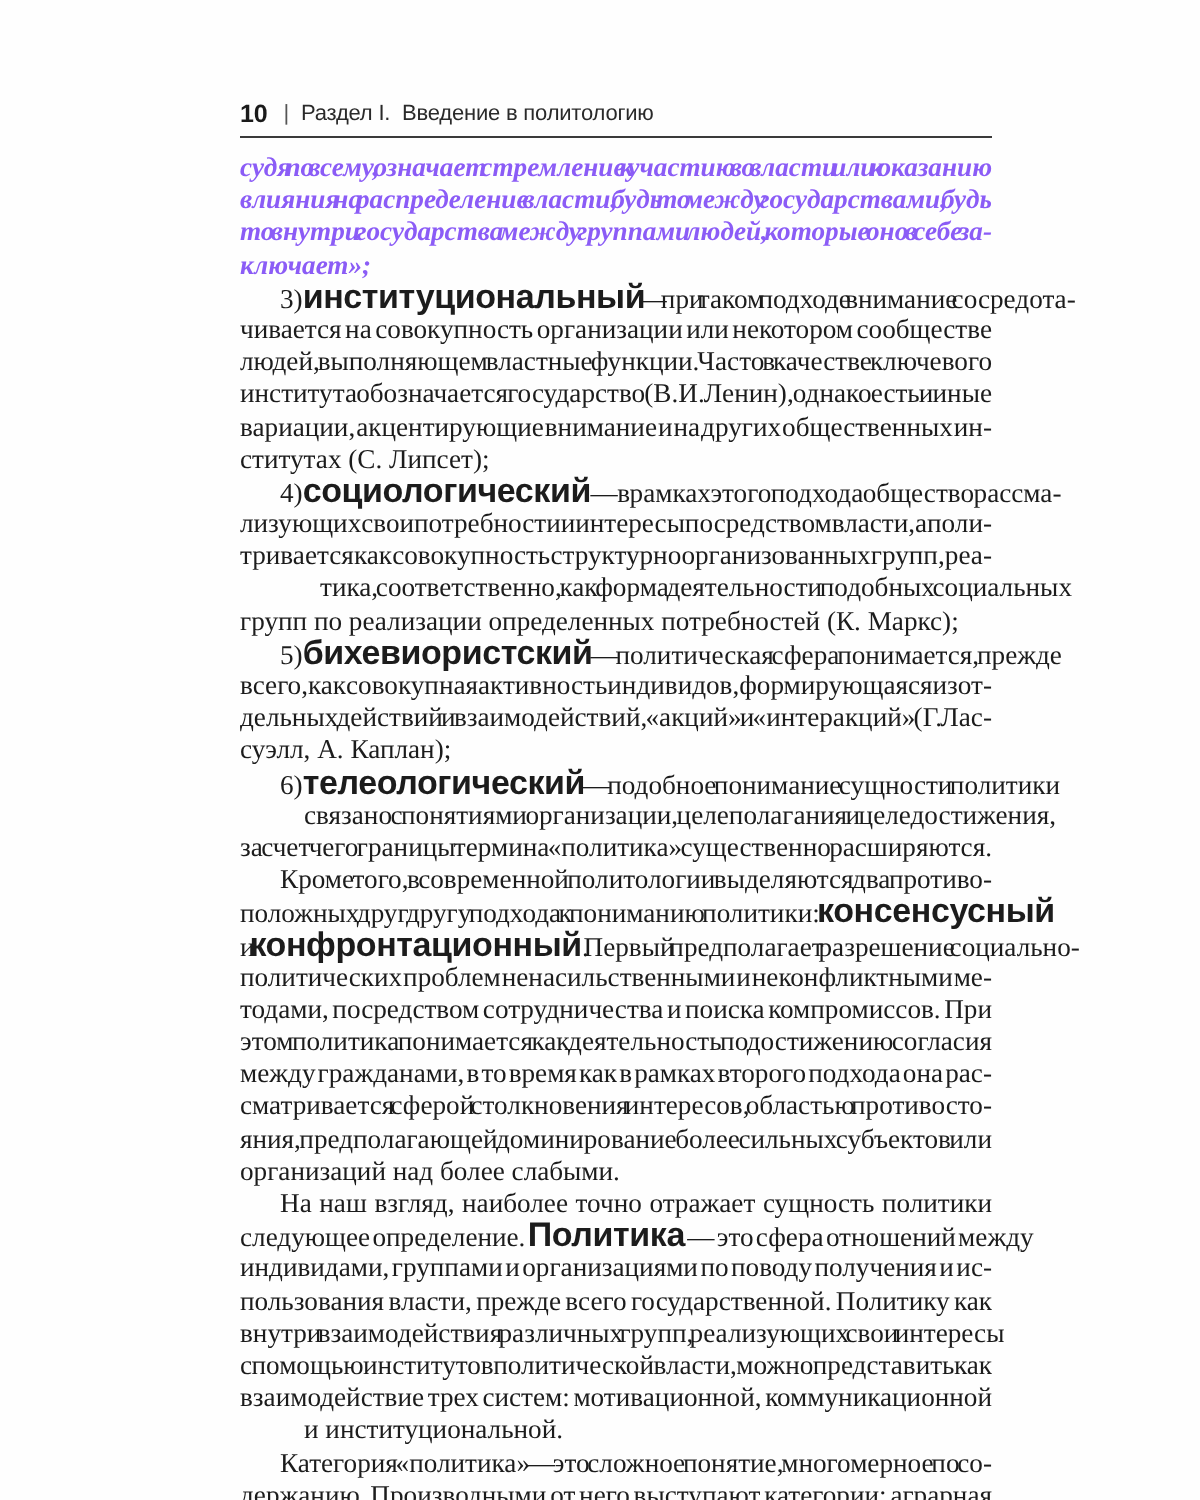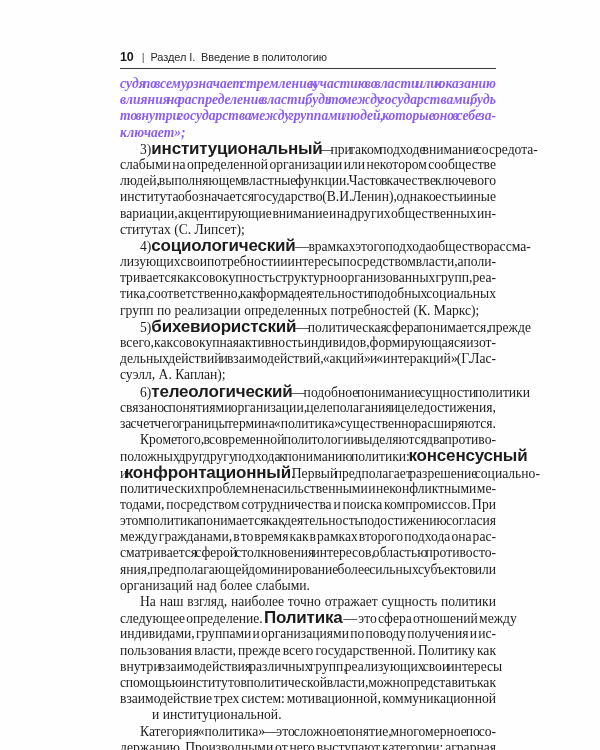--- a/index.html
+++ b/index.html
@@ -95,45 +95,45 @@
 
     <div>
       <span class="line italic" style="white-space: nowrap; word-spacing: 0px;"><span style="white-space: nowrap; word-spacing: -6.35085px;">судя по всему, означает стремление к участию во власти или к оказанию</span></span>
       <span class="line italic" style="white-space: nowrap; word-spacing: 0px;"><span style="white-space: nowrap; word-spacing: -6.44141px;">влияния на распределение власти, будь то между государствами, будь</span></span>
       <span class="line italic" style="white-space: nowrap; word-spacing: 0px;"><span style="white-space: nowrap; word-spacing: -5.1875px;">то внутри государства между группами людей, которые оно в себе за-</span></span>
       <span class="line italic last" style="white-space: nowrap; word-spacing: 0px;"><span style="white-space: nowrap;">ключает»;</span></span>
     </div>
 
     <div>
       <span class="line indent" style="white-space: nowrap; word-spacing: 0px;"><span style="white-space: nowrap; word-spacing: -6.27083px;"><span>3)</span>&nbsp;<b class="term">институциональный</b><span> — при таком подходе внимание сосредота-</span></span></span>
-      <span class="line" style="white-space: nowrap; word-spacing: 0px;"><span style="white-space: nowrap; word-spacing: -2px;">слабыми на определенной организации или некотором сообществе</span></span>
+      <span class="line" style="white-space: nowrap; word-spacing: 0px;"><span style="white-space: nowrap; word-spacing: -2px;">чивается на совокупность организации или некотором сообществе</span></span>
       <span class="line" style="white-space: nowrap; word-spacing: 0px;"><span style="white-space: nowrap; word-spacing: -4.41295px;">людей, выполняющем властные функции. Часто в качестве ключевого</span></span>
       <span class="line" style="white-space: nowrap; word-spacing: 0px;"><span style="white-space: nowrap; word-spacing: -3.83008px;">института обозначается государство (В.И. Ленин), однако есть и иные</span></span>
       <span class="line" style="white-space: nowrap; word-spacing: 0px;"><span style="white-space: nowrap; word-spacing: -2.89955px;">вариации, акцентирующие внимание и на других общественных ин-</span></span>
       <span class="line last" style="white-space: nowrap; word-spacing: 0px;"><span style="white-space: nowrap;">ститутах (С. Липсет);</span></span>
     </div>
 
     <div>
       <span class="line indent" style="white-space: nowrap; word-spacing: 0px;"><span style="white-space: nowrap; word-spacing: -3.64286px;"><span>4)</span>&nbsp;<b class="term">социологический</b><span> — в рамках этого подхода общество рассма-</span></span></span>
       <span class="line" style="white-space: nowrap; word-spacing: 0px;"><span style="white-space: nowrap; word-spacing: -3.43359px;">лизующих свои потребности и интересы посредством власти, а поли-</span></span>
       <span class="line" style="white-space: nowrap; word-spacing: 0px;"><span style="white-space: nowrap; word-spacing: -3.30469px;">тривается как совокупность структурно организованных групп, реа-</span></span>
-      <span class="line" style="white-space: nowrap; word-spacing: 0px;"><span style="white-space: nowrap; word-spacing: -4.53906px;">тика, соответственно, как форма деятельности подобных социальных</span></span>
+      <span class="line" style="white-space: nowrap; word-spacing: 0px; margin-left: 40px;"><span style="white-space: nowrap; word-spacing: -4.53906px;">тика, соответственно, как форма деятельности подобных социальных</span></span>
       <span class="line last" style="white-space: nowrap; word-spacing: 0px;"><span style="white-space: nowrap;">групп по реализации определенных потребностей (К. Маркс);</span></span>
     </div>
 
     <div>
       <span class="line indent" style="white-space: nowrap; word-spacing: 0px;"><span style="white-space: nowrap; word-spacing: -4.47187px;"><span>5)</span>&nbsp;<b class="term">бихевиористский</b><span> — политическая сфера понимается, прежде</span></span></span>
       <span class="line" style="white-space: nowrap; word-spacing: 0px;"><span style="white-space: nowrap; word-spacing: -3.41295px;">всего, как совокупная активность индивидов, формирующаяся из от-</span></span>
       <span class="line" style="white-space: nowrap; word-spacing: 0px;"><span style="white-space: nowrap; word-spacing: -4.27734px;">дельных действий и взаимодействий, «акций» и «интеракций» (Г. Лас-</span></span>
       <span class="line last" style="white-space: nowrap; word-spacing: 0px;"><span style="white-space: nowrap;">суэлл, А. Каплан);</span></span>
     </div>
 
     <div>
       <span class="line indent" style="white-space: nowrap; word-spacing: 0px;"><span style="white-space: nowrap; word-spacing: -4.66563px;"><span>6)</span>&nbsp;<b class="term">телеологический</b><span> — подобное понимание сущности политики</span></span></span>
-      <span class="line" style="white-space: nowrap; word-spacing: 0px;"><span style="white-space: nowrap; word-spacing: -4.16146px;">связано с понятиями организации, целеполагания и целедостижения,</span></span>
+      <span class="line" style="white-space: nowrap; word-spacing: 0px;"><span style="white-space: nowrap; word-spacing: -4.16146px; margin-left: 32px;">связано с понятиями организации, целеполагания и целедостижения,</span></span>
       <span class="line" style="white-space: nowrap; word-spacing: 0px;"><span style="white-space: nowrap; word-spacing: -4.22768px;">за счет чего границы термина «политика» существенно расширяются.</span></span>
     </div>
 
     <div>
       <span class="line indent" style="white-space: nowrap; word-spacing: 0px;"><span style="white-space: nowrap; word-spacing: -4.1808px;">Кроме того, в современной политологии выделяются два противо-</span></span>
       <span class="line" style="white-space: nowrap; word-spacing: 0px;"><span style="white-space: nowrap; word-spacing: -4.73214px;"><span>положных друг другу подхода к пониманию политики: </span><b class="term">консенсусный</b></span></span>
       <span class="line" style="white-space: nowrap; word-spacing: 0px;"><span style="white-space: nowrap; word-spacing: -5.96875px;"><span>и </span><b class="term">конфронтационный</b><span>. Первый предполагает разрешение социально-</span></span></span>
       <span class="line" style="white-space: nowrap; word-spacing: 0px;"><span style="white-space: nowrap; word-spacing: -2.93438px;">политических проблем ненасильственными и неконфликтными ме-</span></span>
       <span class="line" style="white-space: nowrap; word-spacing: 0px;"><span style="white-space: nowrap; word-spacing: -1.61198px;">тодами, посредством сотрудничества и поиска компромиссов. При</span></span>
       <span class="line" style="white-space: nowrap; word-spacing: 0px;"><span style="white-space: nowrap; word-spacing: -4.1317px;">этом политика понимается как деятельность по достижению согласия</span></span>

